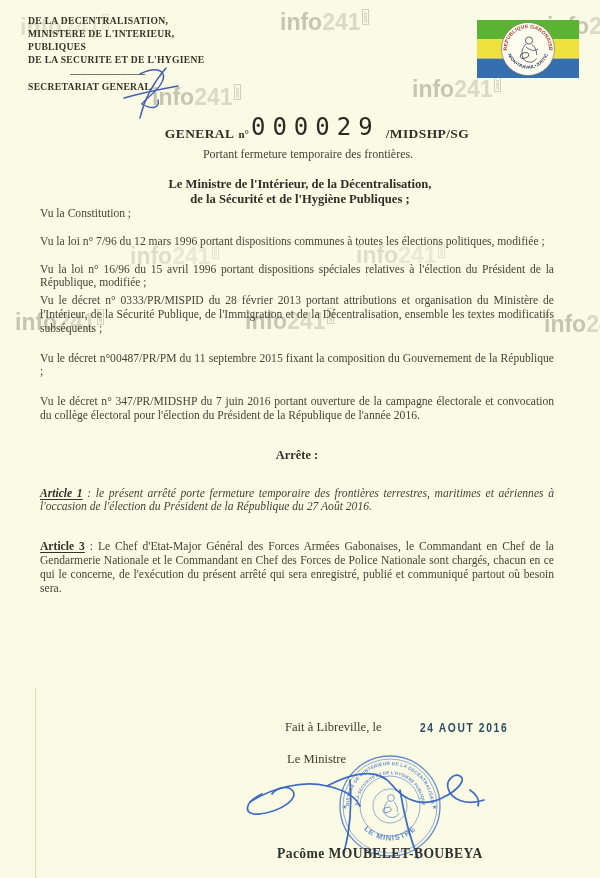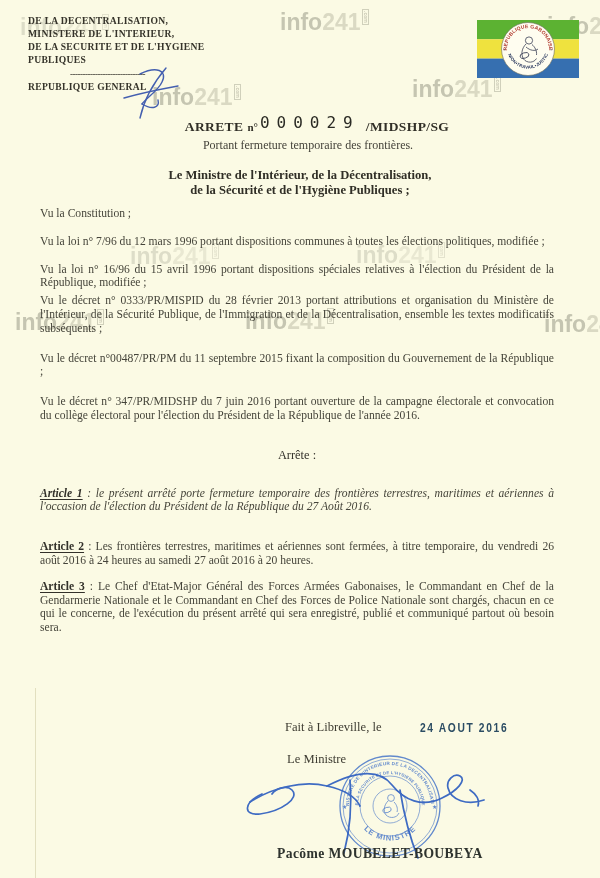--- a/index.html
+++ b/index.html
@@ -57,35 +57,35 @@
   .paraphe{position:absolute;left:116px;top:64px;z-index:3;}
   
   .logo{position:absolute;left:477px;top:20px;z-index:2;}
   
   .title{position:absolute;left:0;top:116px;width:600px;text-align:center;}
   .arrete-line{padding-left:34px;white-space:nowrap;}
   .arrete-word,.arrete-ref{font-weight:bold;font-size:13.5px;color:#312f27;letter-spacing:.4px;}
   .arrete-no{font-weight:bold;font-size:11px;color:#312f27;}
   .arrete-num{
     font-family:"DejaVu Sans Mono", monospace;
-    font-size:16px;letter-spacing:7px;color:#2a2a24;
+    font-size:24px;letter-spacing:7px;color:#2a2a24;
     position:relative;top:-3px;margin:0 2px 0 2px;
   }
   .subject{font-size:12px;margin-top:3px;color:#44423a;margin-left:16px;}
   .minister-heading{margin-top:15px;font-weight:bold;font-size:12.6px;line-height:15px;color:#302e26;text-align:center;}
   
   .body{
     position:absolute;left:40px;top:207px;width:514px;
     font-size:11.6px;line-height:13.8px;text-align:justify;color:#45443a;
   }
   .body p{margin:0 0 14px 0;}
   .body p.g1{margin-bottom:4px;}
   .body p.g2{margin-bottom:16px;}
   .decision{
-    text-align:center;font-weight:normal;font-size:12.4px;color:#33312a;
+    text-align:center;font-weight:bold;font-size:12.4px;color:#33312a;
     margin:26px 0 24px 0 !important;
   }
   .art-label{font-weight:bold;text-decoration:underline;text-underline-offset:2px;color:#33312a;}
   .art{margin-bottom:26px !important;font-style:italic;}
   .art2{margin-bottom:12px !important;}
   .note{margin-bottom:18px !important;}
   
   .closing-place{position:absolute;left:285px;top:720px;font-size:12.6px;color:#3e3c32;text-align:center;}
   .date-stamp{
     position:absolute;left:420px;top:721px;
@@ -119,24 +119,24 @@
   <div class="wm w9"><span class="wm-a">info</span><span class="wm-b">241</span><span class="wm-c">.com</span></div>
   <div class="wm w10"><span class="wm-a">info</span><span class="wm-b">241</span></div>
 
   <div class="scan-edge"></div>
 
   <div class="content">
 
     <div class="hdr">
       <div>DE LA DECENTRALISATION,</div>
       <div>MINISTERE  DE L'INTERIEUR,</div>
+      <div>PUBLIQUES</div>
       <div>DE LA SECURITE ET DE L'HYGIENE</div>
-      <div>PUBLIQUES</div>
       <div class="hdr-sep">------------------------------</div>
-      <div class="hdr-secretariat">REPUBLIQUE GENERAL</div>
+      <div class="hdr-secretariat">SECRETARIAT GENERAL</div>
     </div>
 
     <svg class="paraphe" width="72" height="58" viewBox="0 0 72 58">
       <g fill="none" stroke="#2b4aa8" stroke-width="1.4" stroke-linecap="round" opacity=".88">
         <path d="M 50,4 C 38,18 28,36 24,54"></path>
         <path d="M 24,10 C 40,2 52,6 46,18 C 42,27 30,34 26,40"></path>
         <path d="M 8,34 C 22,30 40,26 62,22"></path>
         <path d="M 26,40 C 36,46 44,44 42,36"></path>
       </g>
     </svg>
@@ -162,21 +162,21 @@
         <path d="M 49,27 C 53,30.5 58,31.5 61,29"></path>
         <ellipse cx="47.5" cy="35.5" rx="4.6" ry="2.7" transform="rotate(-18 47.5 35.5)"></ellipse>
         <path d="M 55,24.5 C 58,27 60,31 59.5,35"></path>
       </g>
       <text x="26" y="31.5" font-size="5" fill="#3a3f55">*</text>
       <text x="73" y="31.5" font-size="5" fill="#3a3f55">*</text>
     </svg>
 
     <div class="title">
       <div class="arrete-line">
-        <span class="arrete-word">ARRETE</span>
+        <span class="arrete-word">GENERAL</span>
         <span class="arrete-no">n°</span><span class="arrete-num">000029</span>
         <span class="arrete-ref">/MIDSHP/SG</span>
       </div>
       <div class="subject">Portant fermeture temporaire des frontières.</div>
       <div class="minister-heading">
         <div>Le Ministre de l'Intérieur, de la Décentralisation,</div>
         <div>de la Sécurité et de l'Hygiène Publiques ;</div>
       </div>
     </div>
 
@@ -185,21 +185,20 @@
       <p>Vu la loi n° 7/96 du 12 mars 1996 portant dispositions communes à toutes les élections politiques, modifiée ;</p>
       <p class="g1">Vu la loi n° 16/96 du 15 avril 1996 portant dispositions spéciales relatives à l'élection du Président de la République, modifiée ;</p>
       <p class="g2">Vu le décret n° 0333/PR/MISPID du 28 février 2013 portant attributions et organisation du Ministère de l'Intérieur, de la Sécurité Publique, de l'Immigration et de la Décentralisation, ensemble les textes modificatifs subséquents ;</p>
       <p class="g2">Vu le décret n°00487/PR/PM du 11 septembre 2015 fixant la composition du Gouvernement de la République ;</p>
       <p>Vu le décret n° 347/PR/MIDSHP du 7 juin 2016 portant ouverture de la campagne électorale et convocation du collège électoral pour l'élection du Président de la République de l'année 2016.</p>
 
       <p class="decision">Arrête :</p>
 
       <p class="art"><span class="art-label">Article 1</span><span> : le présent arrêté porte fermeture temporaire des frontières terrestres, maritimes et aériennes à l'occasion de l'élection du Président de la République du 27 Août 2016.</span></p>
 
-      <p class="art2"><span class="art-label">Article 2</span><span> : Les frontières terrestres, maritimes et aériennes sont fermées, à titre temporaire, du vendredi 26 août 2016 à 24 heures au samedi 27 août 2016 à 20 heures.</span></p>
 
 
       <p><span class="art-label">Article 3</span><span> : Le Chef d'Etat-Major Général des Forces Armées Gabonaises, le Commandant en Chef de la Gendarmerie Nationale et le Commandant en Chef des Forces de Police Nationale sont chargés, chacun en ce qui le concerne, de l'exécution du présent arrêté qui sera enregistré, publié et communiqué partout où besoin sera.</span></p>
     </div>
 
     <div class="closing-place">Fait à Libreville, le</div>
     <div class="date-stamp">24 AOUT 2016</div>
     <div class="closing-minister">Le Ministre</div>
 
     <svg class="stamp" width="146" height="114" viewBox="0 0 146 114">

